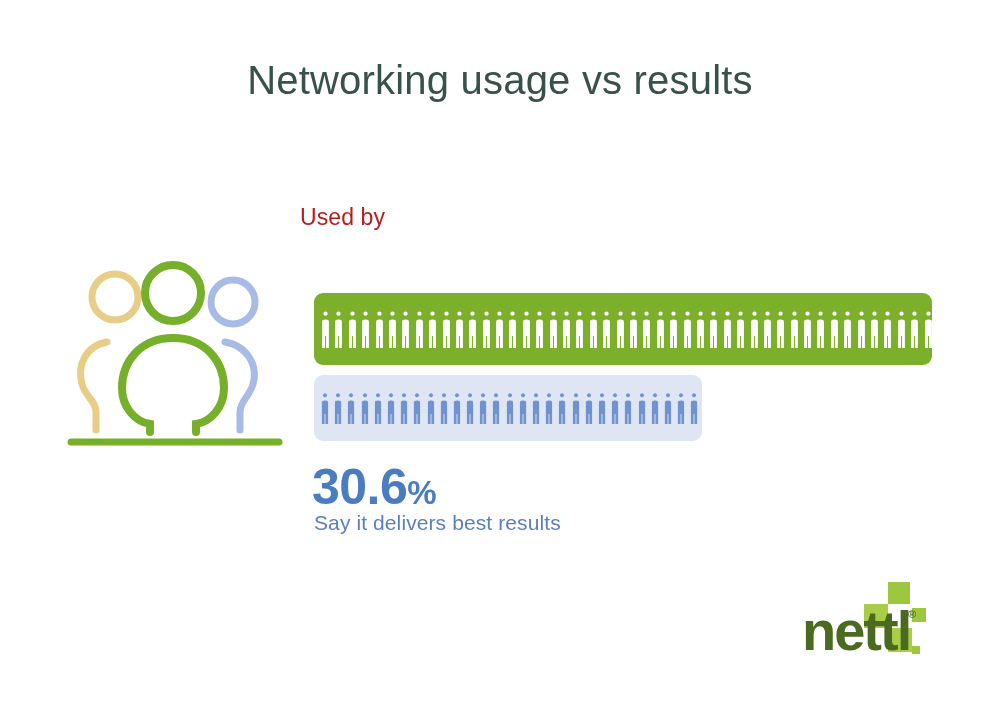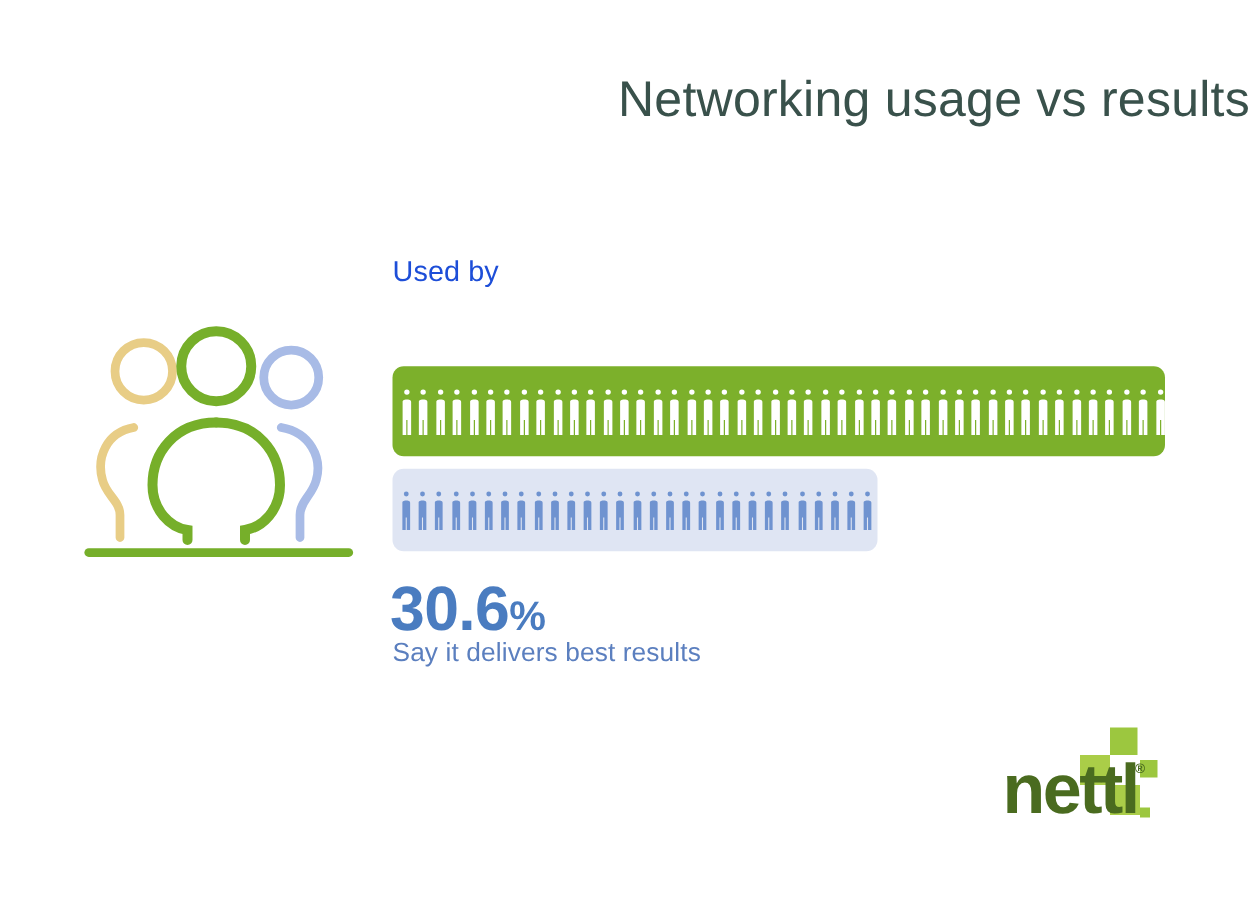--- a/index.html
+++ b/index.html
@@ -18,45 +18,45 @@
     background: #ffffff;
     overflow: hidden;
   }
 
   
   #page-title {
     position: absolute;
     left: 0;
     top: 58px;
     width: 1000px;
-    text-align: right;
+    text-align: center;
     font-size: 40px;
     font-weight: 400;
     color: #39514b;
     letter-spacing: 0.2px;
   }
 
   
   #people-icon {
     position: absolute;
     left: 60px;
     top: 250px;
     width: 230px;
     height: 200px;
   }
   #people-icon svg { display: block; }
 
   
   #used-by-label {
     position: absolute;
-    left: 314px;
+    left: 300px;
     top: 204px;
     font-size: 23px;
     font-weight: 400;
-    color: #1d4ed8;
+    color: #b91c1c;
     letter-spacing: 0.1px;
   }
   #used-by-value {
     position: absolute;
     left: 312px;
     top: 232px;
     font-size: 50px;
     font-weight: 700;
     color: #76af2a;
     letter-spacing: -0.5px;

